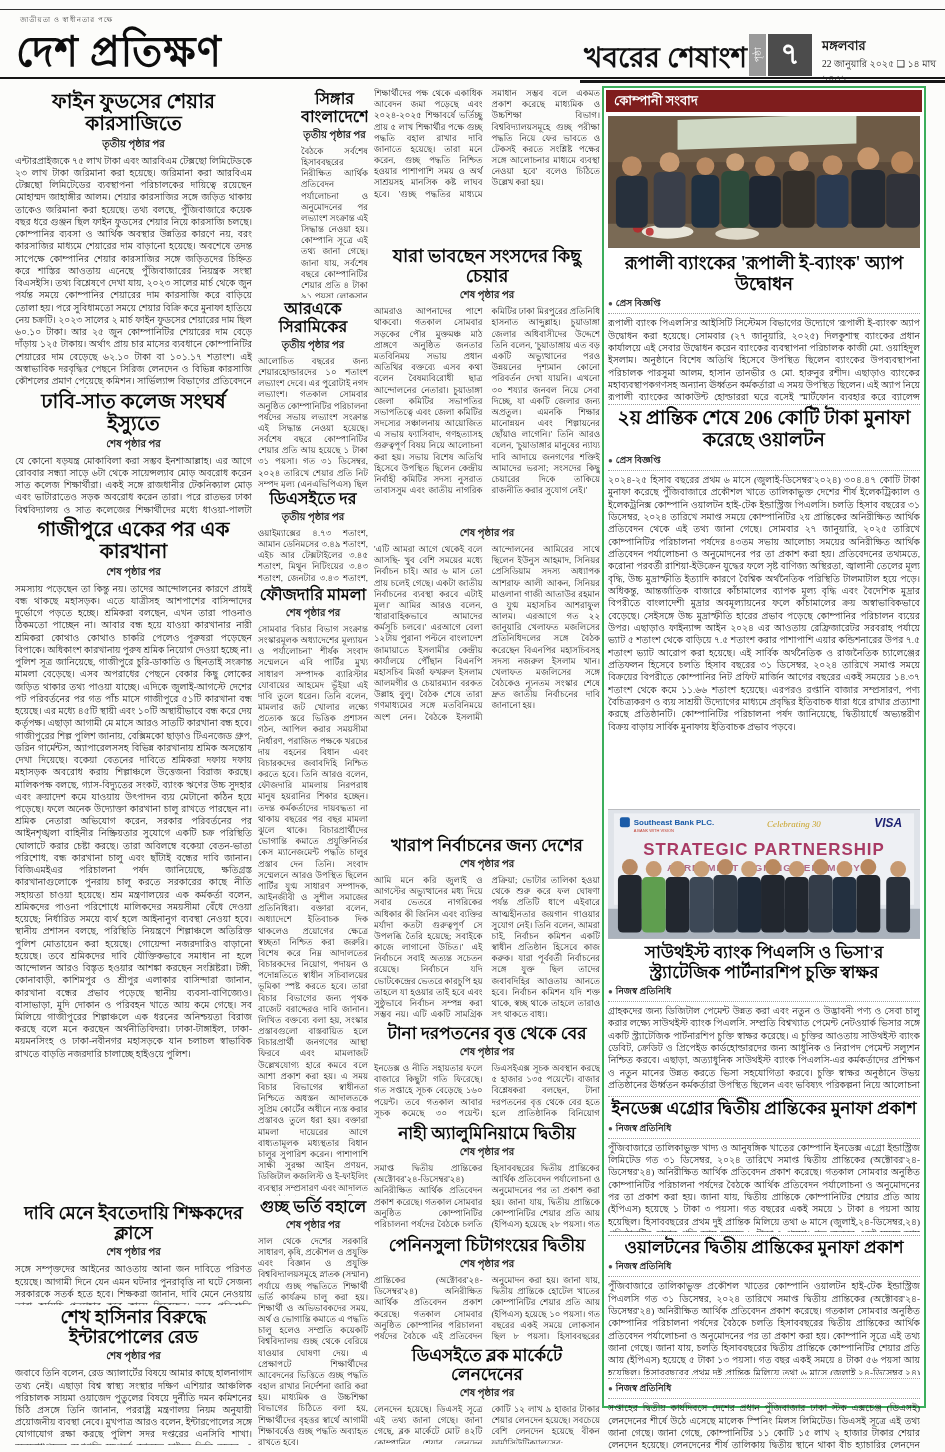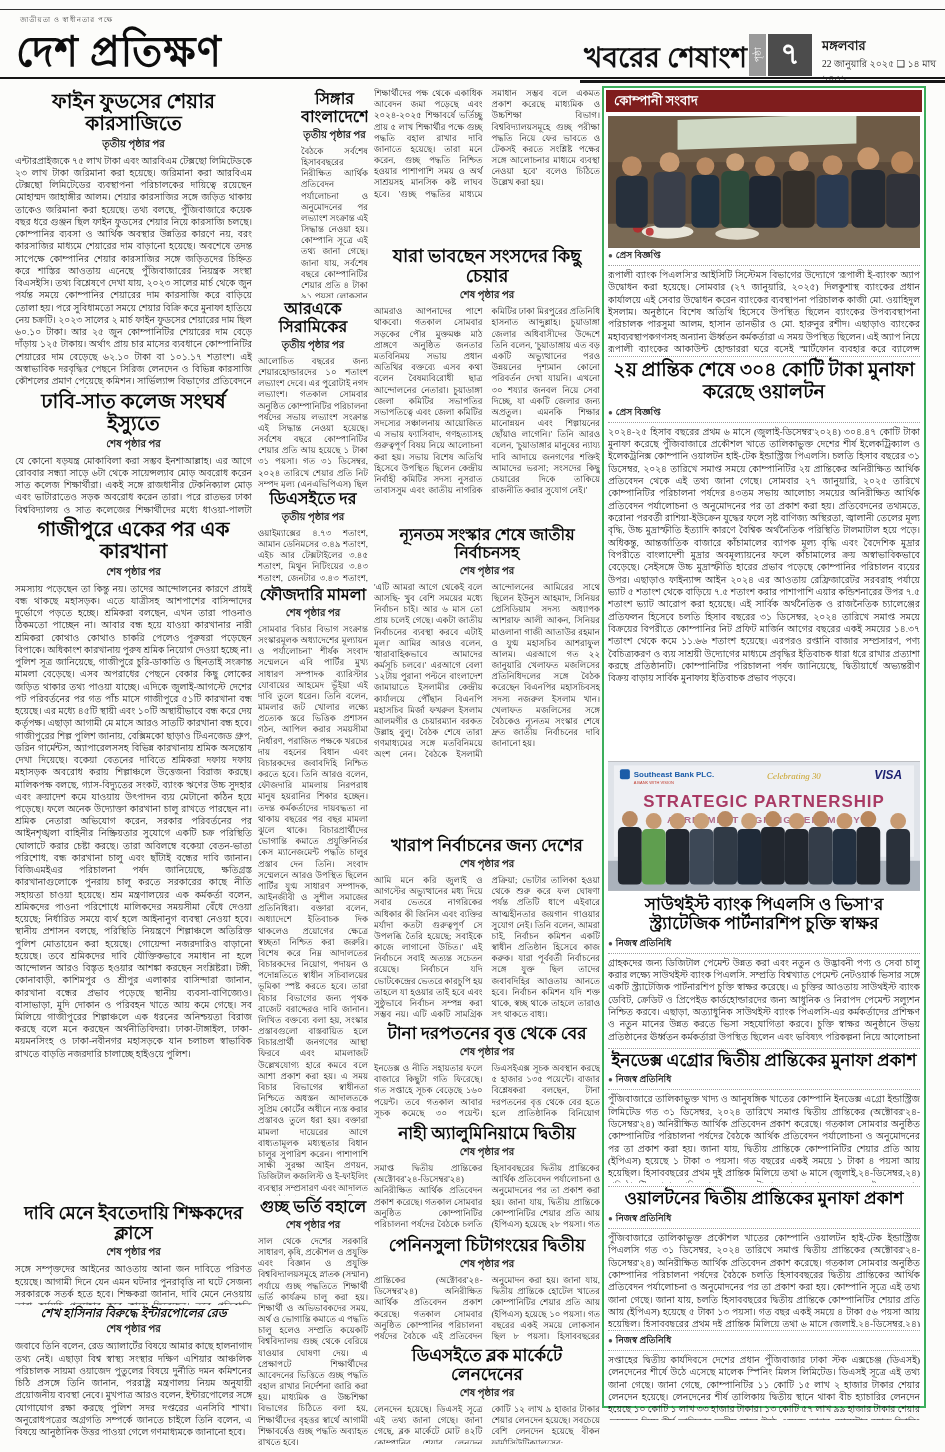--- a/index.html
+++ b/index.html
@@ -76,21 +76,21 @@
     <div class="hd" style="font-size:20px;">গাজীপুরে একের পর এক কারখানা</div>
     <div class="cont">শেষ পৃষ্ঠার পর</div>
     <div class="bd">সমস্যায় পড়েছেন তা কিন্তু নয়। তাদের আন্দোলনের কারণে প্রায়ই বন্ধ থাকছে মহাসড়ক। এতে যাত্রীসহ আশপাশের বাসিন্দাদের দুর্ভোগে পড়তে হচ্ছে। শ্রমিকরা বলছেন, এখন তারা পাওনাও ঠিকমতো পাচ্ছেন না। আবার বন্ধ হয়ে যাওয়া কারখানার নারী শ্রমিকরা কোথাও কোথাও চাকরি পেলেও পুরুষরা পড়েছেন বিপাকে। অধিকাংশ কারখানায় পুরুষ শ্রমিক নিয়োগ দেওয়া হচ্ছে না। পুলিশ সূত্র জানিয়েছে, গাজীপুরে চুরি-ডাকাতি ও ছিনতাই সংক্রান্ত মামলা বেড়েছে। এসব অপরাধের পেছনে বেকার কিছু লোকের জড়িত থাকার তথ্য পাওয়া যাচ্ছে। এদিকে জুলাই-আগস্টে দেশের পট পরিবর্তনের পর গত পাঁচ মাসে গাজীপুরে ৫১টি কারখানা বন্ধ হয়েছে। এর মধ্যে ৪৫টি স্থায়ী এবং ১০টি অস্থায়ীভাবে বন্ধ করে দেয় কর্তৃপক্ষ। এছাড়া আগামী মে মাসে আরও সাতটি কারখানা বন্ধ হবে। গাজীপুরের শিল্প পুলিশ জানায়, বেক্সিমকো ছাড়াও টিএনজেড গ্রুপ, ডরিন গার্মেন্টস, অ্যাপারেলসসহ বিভিন্ন কারখানায় শ্রমিক অসন্তোষ দেখা দিয়েছে। বকেয়া বেতনের দাবিতে শ্রমিকরা দফায় দফায় মহাসড়ক অবরোধ করায় শিল্পাঞ্চলে উত্তেজনা বিরাজ করছে। মালিকপক্ষ বলছে, গ্যাস-বিদ্যুতের সংকট, ব্যাংক ঋণের উচ্চ সুদহার এবং ক্রয়াদেশ কমে যাওয়ায় উৎপাদন ব্যয় মেটানো কঠিন হয়ে পড়েছে। ফলে অনেক উদ্যোক্তা কারখানা চালু রাখতে পারছেন না। শ্রমিক নেতারা অভিযোগ করেন, সরকার পরিবর্তনের পর আইনশৃঙ্খলা বাহিনীর নিষ্ক্রিয়তার সুযোগে একটি চক্র পরিস্থিতি ঘোলাটে করার চেষ্টা করছে। তারা অবিলম্বে বকেয়া বেতন-ভাতা পরিশোধ, বন্ধ কারখানা চালু এবং ছাঁটাই বন্ধের দাবি জানান। বিজিএমইএর পরিচালনা পর্ষদ জানিয়েছে, ক্ষতিগ্রস্ত কারখানাগুলোকে পুনরায় চালু করতে সরকারের কাছে নীতি সহায়তা চাওয়া হয়েছে। শ্রম মন্ত্রণালয়ের এক কর্মকর্তা বলেন, শ্রমিকদের পাওনা পরিশোধে মালিকদের সময়সীমা বেঁধে দেওয়া হয়েছে; নির্ধারিত সময়ে ব্যর্থ হলে আইনানুগ ব্যবস্থা নেওয়া হবে। স্থানীয় প্রশাসন বলছে, পরিস্থিতি নিয়ন্ত্রণে শিল্পাঞ্চলে অতিরিক্ত পুলিশ মোতায়েন করা হয়েছে। গোয়েন্দা নজরদারিও বাড়ানো হয়েছে। তবে শ্রমিকদের দাবি যৌক্তিকভাবে সমাধান না হলে আন্দোলন আরও বিস্তৃত হওয়ার আশঙ্কা করছেন সংশ্লিষ্টরা। টঙ্গী, কোনাবাড়ী, কাশিমপুর ও শ্রীপুর এলাকার বাসিন্দারা জানান, কারখানা বন্ধের প্রভাব পড়েছে স্থানীয় ব্যবসা-বাণিজ্যেও। বাসাভাড়া, মুদি দোকান ও পরিবহন খাতে আয় কমে গেছে। সব মিলিয়ে গাজীপুরের শিল্পাঞ্চলে এক ধরনের অনিশ্চয়তা বিরাজ করছে বলে মনে করছেন অর্থনীতিবিদরা। ঢাকা-টাঙ্গাইল, ঢাকা-ময়মনসিংহ ও ঢাকা-নবীনগর মহাসড়কে যান চলাচল স্বাভাবিক রাখতে বাড়তি নজরদারি চালাচ্ছে হাইওয়ে পুলিশ।</div>
   </div>
   <div class="art" style="height:104px;">
     <div class="hd" style="font-size:18px;">দাবি মেনে ইবতেদায়ি শিক্ষকদের ক্লাসে</div>
     <div class="cont">শেষ পৃষ্ঠার পর</div>
     <div class="bd">সঙ্গে সম্পৃক্তদের আইনের আওতায় আনা জন দাবিতে পরিণত হয়েছে। আগামী দিনে যেন এমন ঘটনার পুনরাবৃত্তি না ঘটে সেজন্য সরকারকে সতর্ক হতে হবে। শিক্ষকরা জানান, দাবি মেনে নেওয়ায় তারা কর্মসূচি প্রত্যাহার করে ক্লাসে ফিরেছেন। তবে প্রতিশ্রুতি বাস্তবায়নে গড়িমসি হলে আবারও কঠোর কর্মসূচির হুঁশিয়ারি দেন তারা। শিক্ষা মন্ত্রণালয়ের পক্ষ থেকে জানানো হয়েছে, ইবতেদায়ি মাদ্রাসা জাতীয়করণের প্রক্রিয়া পর্যায়ক্রমে সম্পন্ন করা হবে।</div>
   </div>
   <div class="art" style="height:140px;">
-    <div class="hd" style="font-size:12px;font-style:italic;">শেখ হাসিনার বিরুদ্ধে ইন্টারপোলের রেড</div>
+    <div class="hd" style="font-size:18px;">শেখ হাসিনার বিরুদ্ধে ইন্টারপোলের রেড</div>
     <div class="cont">শেষ পৃষ্ঠার পর</div>
     <div class="bd">জবাবে তিনি বলেন, রেড অ্যালার্টের বিষয়ে আমার কাছে হালনাগাদ তথ্য নেই। এছাড়া বিশ্ব স্বাস্থ্য সংস্থার দক্ষিণ এশিয়ার আঞ্চলিক পরিচালক সায়মা ওয়াজেদ পুতুলের বিষয়ে দুর্নীতি দমন কমিশনের চিঠি প্রসঙ্গে তিনি জানান, পররাষ্ট্র মন্ত্রণালয় নিয়ম অনুযায়ী প্রয়োজনীয় ব্যবস্থা নেবে। মুখপাত্র আরও বলেন, ইন্টারপোলের সঙ্গে যোগাযোগ রক্ষা করছে পুলিশ সদর দপ্তরের এনসিবি শাখা। অনুরোধপত্রের অগ্রগতি সম্পর্কে জানতে চাইলে তিনি বলেন, এ বিষয়ে আনুষ্ঠানিক উত্তর পাওয়া গেলে গণমাধ্যমকে জানানো হবে।</div>
   </div>
 </div>
 
 <div class="col" style="left:258px;width:110px;">
   <div class="art" style="height:210px;margin-left:43px;">
     <div class="hd" style="font-size:16px;">সিঙ্গার বাংলাদেশের</div>
     <div class="cont">তৃতীয় পৃষ্ঠার পর</div>
     <div class="bd2">বৈঠকে সর্বশেষ হিসাববছরের নিরীক্ষিত আর্থিক প্রতিবেদন পর্যালোচনা ও অনুমোদনের পর লভ্যাংশ সংক্রান্ত এই সিদ্ধান্ত নেওয়া হয়। কোম্পানি সূত্রে এই তথ্য জানা গেছে। জানা যায়, সর্বশেষ বছরে কোম্পানিটির শেয়ার প্রতি ৪ টাকা ৯১ পয়সা লোকসান হয়েছে। আগের বছর শেয়ার প্রতি ৫ টাকা ২৪ পয়সা আয় হয়েছিল। গত ৩১ ডিসেম্বর, ২০২৪ তারিখে কোম্পানির শেয়ার প্রতি নিট সম্পদ মূল্য (এনএভিপিএস) ছিল ২৫ টাকা ৮১ পয়সা। আগামী ২২ এপ্রিল, বেলা ২টা ৩০ মিনিটে ডিজিটাল প্ল্যাটফরমের মাধ্যমে কোম্পানিটির বার্ষিক সাধারণ সভা (এজিএম) অনুষ্ঠিত হবে। এর জন্য রেকর্ড তারিখ নির্ধারণ করা হয়েছে ১৮ ফেব্রুয়ারি।</div>
@@ -118,21 +118,20 @@
 </div>
 
 <div class="col" style="left:374px;width:226px;">
   <div class="art twocol bd2" style="height:156px;">শিক্ষার্থীদের পক্ষ থেকে একাধিক আবেদন জমা পড়েছে এবং ২০২৪-২০২৫ শিক্ষাবর্ষে ভর্তিচ্ছু প্রায় ৫ লাখ শিক্ষার্থীর পক্ষে গুচ্ছ পদ্ধতি বহাল রাখার দাবি জানাতে হয়েছে। তারা মনে করেন, গুচ্ছ পদ্ধতি নিশ্চিত হওয়ার পাশাপাশি সময় ও অর্থ সাশ্রয়সহ মানসিক কষ্ট লাঘব হবে। 'গুচ্ছ পদ্ধতির মাধ্যমে সমাধান সম্ভব বলে একমত প্রকাশ করেছে মাধ্যমিক ও উচ্চশিক্ষা বিভাগ। বিশ্ববিদ্যালয়সমূহে গুচ্ছ পরীক্ষা পদ্ধতি নিয়ে ফের ভাবতে ও টেকসই করতে সংশ্লিষ্ট পক্ষের সঙ্গে আলোচনার মাধ্যমে ব্যবস্থা নেওয়া হবে' বলেও চিঠিতে উল্লেখ করা হয়।</div>
   <div class="art" style="height:280px;">
     <div class="hd" style="font-size:18px;">যারা ভাবছেন সংসদের কিছু চেয়ার</div>
     <div class="cont">শেষ পৃষ্ঠার পর</div>
     <div class="bd2 twocol" style="height:238px;">আমরাও আপনাদের পাশে থাকবো। গতকাল সোমবার সড়কের পৌর মুক্তমঞ্চ মাঠ প্রাঙ্গণে অনুষ্ঠিত জনতার মতবিনিময় সভায় প্রধান অতিথির বক্তব্যে এসব কথা বলেন বৈষম্যবিরোধী ছাত্র আন্দোলনের নেতারা। চুয়াডাঙ্গা জেলা কমিটির সভাপতির সভাপতিত্বে এবং জেলা কমিটির সদস্যের সঞ্চালনায় আয়োজিত এ সভায় ফ্যাসিবাদ, গণহত্যাসহ গুরুত্বপূর্ণ বিষয় নিয়ে আলোচনা করা হয়। সভায় বিশেষ অতিথি হিসেবে উপস্থিত ছিলেন কেন্দ্রীয় নির্বাহী কমিটির সদস্য নুসরাত তাবাসসুম এবং জাতীয় নাগরিক কমিটির ঢাকা মিরপুরের প্রতিনিধি হাসনাত আব্দুল্লাহ। চুয়াডাঙ্গা জেলার অধিবাসীদের উদ্দেশে তিনি বলেন, 'চুয়াডাঙ্গায় এত বড় একটি অভ্যুত্থানের পরও উন্নয়নের দৃশ্যমান কোনো পরিবর্তন দেখা যায়নি। এখনো ৩০ শয্যার জনবল নিয়ে সেবা দিচ্ছে, যা একটি জেলার জন্য অপ্রতুল। এমনকি শিক্ষার মানোন্নয়ন এবং শিল্পায়নের ছোঁয়াও লাগেনি।' তিনি আরও বলেন, 'চুয়াডাঙ্গার মানুষের ন্যায্য দাবি আদায়ে জনগণের শক্তিই আমাদের ভরসা; সংসদের কিছু চেয়ারের দিকে তাকিয়ে রাজনীতি করার সুযোগ নেই।'</div>
   </div>
   <div class="art" style="height:310px;">
-    <div class="hd" style="font-size:16px;">ন্যূনতম সংস্কার শেষে জাতীয় নির্বাচনসহ</div>
     <div class="cont">শেষ পৃষ্ঠার পর</div>
     <div class="bd2 twocol" style="height:272px;">'এটি আমরা আগে থেকেই বলে আসছি- খুব বেশি সময়ের মধ্যে নির্বাচন চাই। আর ৬ মাস তো প্রায় চলেই গেছে। একটা জাতীয় নির্বাচনের ব্যবস্থা করবে এটাই মূল।' আমির আরও বলেন, 'ধারাবাহিকভাবে আমাদের কর্মসূচি চলবে।' এরআগে বেলা ১২টায় পুরানা পল্টনে বাংলাদেশ জামায়াতে ইসলামীর কেন্দ্রীয় কার্যালয়ে পৌঁছান বিএনপি মহাসচিব মির্জা ফখরুল ইসলাম আলমগীর ও চেয়ারম্যান বরকত উল্লাহ বুলু। বৈঠক শেষে তারা গণমাধ্যমের সঙ্গে মতবিনিময়ে অংশ নেন। বৈঠকে ইসলামী আন্দোলনের আমিরের সাথে ছিলেন ইউনুস আহমাদ, সিনিয়র প্রেসিডিয়াম সদস্য অধ্যাপক আশরাফ আলী আকন, সিনিয়র মাওলানা গাজী আতাউর রহমান ও যুগ্ম মহাসচিব আশরাফুল আলম। এরআগে গত ২২ জানুয়ারি খেলাফত মজলিসের প্রতিনিধিদলের সঙ্গে বৈঠক করেছেন বিএনপির মহাসচিবসহ সদস্য নজরুল ইসলাম খান। খেলাফত মজলিসের সঙ্গে বৈঠকেও ন্যূনতম সংস্কার শেষে দ্রুত জাতীয় নির্বাচনের দাবি জানানো হয়।</div>
   </div>
   <div class="art" style="height:188px;">
     <div class="hd" style="font-size:17px;">খারাপ নির্বাচনের জন্য দেশের</div>
     <div class="cont">শেষ পৃষ্ঠার পর</div>
     <div class="bd2 twocol" style="height:150px;">আমি মনে করি জুলাই ও আগস্টের অভ্যুত্থানের মধ্য দিয়ে সবার ভেতরে নাগরিকের অধিকার কী জিনিস এবং ব্যক্তির মর্যাদা কতটা গুরুত্বপূর্ণ সে উপলব্ধি তৈরি হয়েছে; সবাইকে কাজে লাগানো উচিত।' এই নির্বাচনে সবাই অত্যন্ত সচেতন রয়েছে। নির্বাচনে যদি ভোটকেন্দ্রের ভেতরে কারচুপি হয় তাহলে যা হওয়ার তাই হবে এবং সুষ্ঠুভাবে নির্বাচন সম্পন্ন করা সম্ভব নয়। এটি একটি সামগ্রিক প্রক্রিয়া; ভোটার তালিকা হওয়া থেকে শুরু করে ফল ঘোষণা পর্যন্ত প্রতিটি ধাপে এইবারে আত্মহীনতার জয়গান গাওয়ার সুযোগ নেই। তিনি বলেন, আমরা চাই, নির্বাচন কমিশন একটি স্বাধীন প্রতিষ্ঠান হিসেবে কাজ করুক। যারা পূর্ববর্তী নির্বাচনের সঙ্গে যুক্ত ছিল তাদের জবাবদিহির আওতায় আনতে হবে। নির্বাচন কমিশন যদি শক্ত থাকে, স্বচ্ছ থাকে তাহলে তারাও সৎ থাকতে বাধ্য।</div>
   </div>
   <div class="art" style="height:100px;">
     <div class="hd" style="font-size:17px;">টানা দরপতনের বৃত্ত থেকে বের</div>
@@ -183,25 +182,26 @@
         <rect x="176" y="55" width="32" height="57" rx="6" fill="#35302b"></rect>
       <circle cx="226" cy="49" r="10" fill="#bb8c64"></circle>
         <rect x="210" y="59" width="32" height="53" rx="6" fill="#2b3a50"></rect>
       <circle cx="262" cy="42" r="11" fill="#c6966c"></circle>
         <rect x="245" y="54" width="34" height="58" rx="6" fill="#262b33"></rect>
       <circle cx="296" cy="46" r="11" fill="#b9875c"></circle>
         <rect x="280" y="58" width="34" height="54" rx="6" fill="#31333a"></rect>
     </g>
   </svg>
 
+  <div class="cb-hd" style="font-size:18px;margin-top:5px;">রূপালী ব্যাংকের 'রূপালী ই-ব্যাংক' অ্যাপ উদ্বোধন</div>
   <div class="byline"><span class="dot">●</span><span>প্রেস বিজ্ঞপ্তি</span></div>
   <div class="cb-bd cb-art" style="height:84px;">রূপালী ব্যাংক পিএলসি'র আইসিটি সিস্টেমস বিভাগের উদ্যোগে 'রূপালী ই-ব্যাংক' অ্যাপ উদ্বোধন করা হয়েছে। সোমবার (২৭ জানুয়ারি, ২০২৫) দিলকুশাস্থ ব্যাংকের প্রধান কার্যালয়ে এই সেবার উদ্বোধন করেন ব্যাংকের ব্যবস্থাপনা পরিচালক কাজী মো. ওয়াহিদুল ইসলাম। অনুষ্ঠানে বিশেষ অতিথি হিসেবে উপস্থিত ছিলেন ব্যাংকের উপব্যবস্থাপনা পরিচালক পারসুমা আলম, হাসান তানভীর ও মো. হারুনুর রশীদ। এছাড়াও ব্যাংকের মহাব্যবস্থাপকগণসহ অন্যান্য ঊর্ধ্বতন কর্মকর্তারা এ সময় উপস্থিত ছিলেন। এই অ্যাপ নিয়ে রূপালী ব্যাংকের আকাউন্ট হোল্ডাররা ঘরে বসেই স্মার্টফোন ব্যবহার করে ব্যালেন্স অনুসন্ধান, মোবাইল রিচার্জ, ফান্ড ট্রান্সফার, ইউটিলিটি বিল পরিশোধ ও টিকেট ক্রয়সহ আরও অনেক সেবা গ্রহণ করতে পারবেন।</div>
 
   <div class="cb-sep"></div>
-  <div class="cb-hd" style="font-size:19px;">২য় প্রান্তিক শেষে ৩০৪ কোটি টাকা মুনাফা করেছে ওয়ালটন</div>
+  <div class="cb-hd" style="font-size:19px;">২য় প্রান্তিক শেষে 206 কোটি টাকা মুনাফা করেছে ওয়ালটন</div>
   <div class="byline"><span class="dot">●</span><span>প্রেস বিজ্ঞপ্তি</span></div>
   <div class="cb-art" style="height:332px;">
     <div class="cb-bd">
       <span>২০২৪-২৫ হিসাব বছরের প্রথম ৬ মাসে (জুলাই-ডিসেম্বর'২০২৪) ৩০৪.৪৭ কোটি টাকা মুনাফা করেছে পুঁজিবাজারে প্রকৌশল খাতে তালিকাভুক্ত দেশের শীর্ষ ইলেকট্রিক্যাল ও ইলেকট্রনিক্স কোম্পানি ওয়ালটন হাই-টেক ইন্ডাস্ট্রিজ পিএলসি। চলতি হিসাব বছরের ৩১ ডিসেম্বর, ২০২৪ তারিখে সমাপ্ত সময়ে কোম্পানিটির ২য় প্রান্তিকের অনিরীক্ষিত আর্থিক প্রতিবেদন থেকে এই তথ্য জানা গেছে। সোমবার ২৭ জানুয়ারি, ২০২৫ তারিখে কোম্পানিটির পরিচালনা পর্ষদের ৪৩তম সভায় আলোচ্য সময়ের অনিরীক্ষিত আর্থিক প্রতিবেদন পর্যালোচনা ও অনুমোদনের পর তা প্রকাশ করা হয়।</span>
       <span>প্রতিবেদনের তথ্যমতে, করোনা পরবর্তী রাশিয়া-ইউক্রেন যুদ্ধের ফলে সৃষ্ট বাণিজ্য অস্থিরতা, জ্বালানী তেলের মূল্য বৃদ্ধি, উচ্চ মুদ্রাস্ফীতি ইত্যাদি কারণে বৈশ্বিক অর্থনৈতিক পরিস্থিতি টালমাটাল হয়ে পড়ে। অধিকন্তু, আন্তর্জাতিক বাজারে কাঁচামালের ব্যাপক মূল্য বৃদ্ধি এবং বৈদেশিক মুদ্রার বিপরীতে বাংলাদেশী মুদ্রার অবমূল্যায়নের ফলে কাঁচামালের ক্রয় অস্বাভাবিকভাবে বেড়েছে। সেইসঙ্গে উচ্চ মুদ্রাস্ফীতি হারের প্রভাব পড়েছে কোম্পানির পরিচালন ব্যয়ের উপর। এছাড়াও ফাইন্যান্স আইন ২০২৪ এর আওতায় রেফ্রিজারেটর সরবরাহ পর্যায়ে ভ্যাট ৫ শতাংশ থেকে বাড়িয়ে ৭.৫ শতাংশ করার পাশাপাশি এয়ার কন্ডিশনারের উপর ৭.৫ শতাংশ ভ্যাট আরোপ করা হয়েছে।</span>
       <span>এই সার্বিক অর্থনৈতিক ও রাজনৈতিক চ্যালেঞ্জের প্রতিফলন হিসেবে চলতি হিসাব বছরের ৩১ ডিসেম্বর, ২০২৪ তারিখে সমাপ্ত সময়ে বিক্রয়ের বিপরীতে কোম্পানির নিট প্রফিট মার্জিন আগের বছরের একই সময়ের ১৪.৩৭ শতাংশ থেকে কমে ১১.৬৬ শতাংশ হয়েছে। এরপরও রপ্তানি বাজার সম্প্রসারণ, পণ্য বৈচিত্র্যকরণ ও ব্যয় সাশ্রয়ী উদ্যোগের মাধ্যমে প্রবৃদ্ধির ইতিবাচক ধারা ধরে রাখার প্রত্যাশা করছে প্রতিষ্ঠানটি। কোম্পানিটির পরিচালনা পর্ষদ জানিয়েছে, দ্বিতীয়ার্ধে অভ্যন্তরীণ বিক্রয় বাড়ায় সার্বিক মুনাফায় ইতিবাচক প্রভাব পড়বে।</span>
     </div>
   </div>
 
   <svg class="photo" width="314" height="130" viewBox="0 0 314 130" style="margin-top:3px;">

